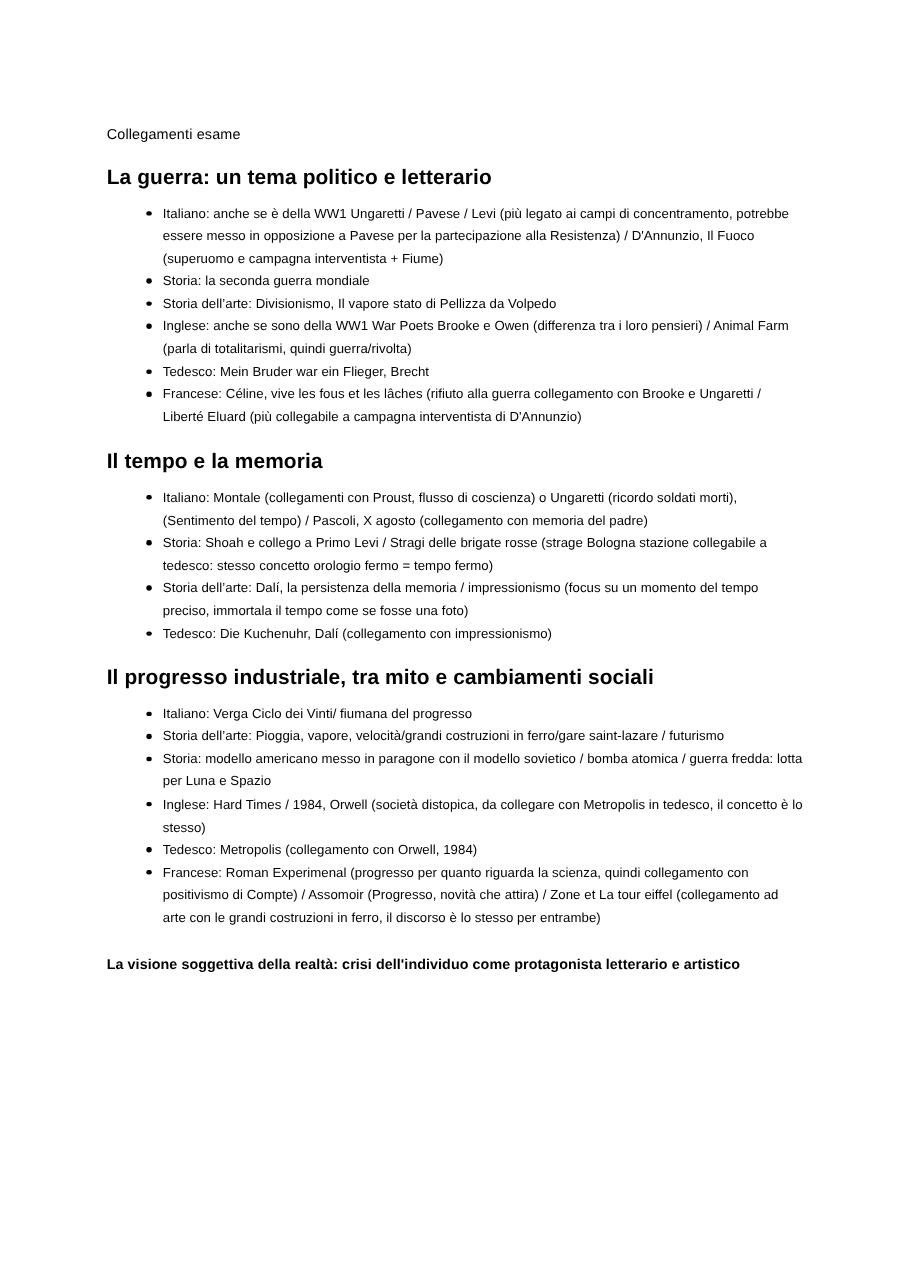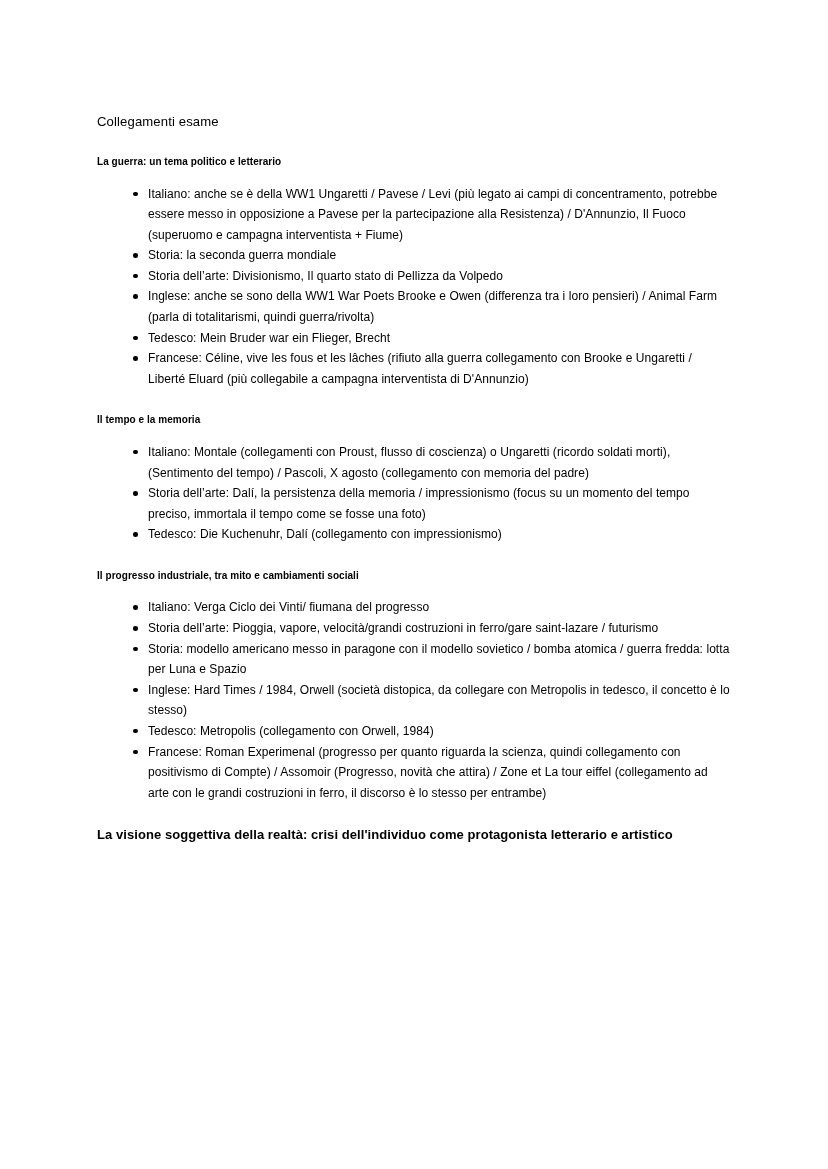--- a/index.html
+++ b/index.html
@@ -28,21 +28,21 @@
     font-size: 13.1px;
     line-height: 19px;
     font-weight: 400;
     margin: 0 0 0 0;
     letter-spacing: 0.01em;
   }
   .section {
     margin: 0;
   }
   .section-heading {
-    font-size: 10px;
+    font-size: 19px;
     line-height: 19.5px;
     font-weight: 700;
     margin: 21px 0 0 0;
     letter-spacing: 0.005em;
     max-width: 625px;
   }
   .bullet-list {
     list-style: none;
     margin: 12px 0 0 0;
     padding: 0;
@@ -90,31 +90,32 @@
 
 <div class="page">
 
   <p class="doc-title">Collegamenti esame</p>
 
   <div class="section">
     <h2 class="section-heading">La guerra: un tema politico e letterario</h2>
     <ul class="bullet-list">
       <li class="bullet-item"><span class="marker"></span><span>Italiano: anche se è della WW1 Ungaretti / Pavese / Levi (più legato ai campi di concentramento, potrebbe essere messo in opposizione a Pavese per la partecipazione alla Resistenza) / D'Annunzio, Il Fuoco (superuomo e campagna interventista + Fiume)</span></li>
       <li class="bullet-item"><span class="marker"></span><span>Storia: la seconda guerra mondiale</span></li>
-      <li class="bullet-item"><span class="marker"></span><span>Storia dell’arte: Divisionismo, Il quarto stato di Pellizza da Volpedo</span></li>
+      <li class="bullet-item"><span class="marker"></span><span>Storia dell’arte: Divisionismo, Il vapore stato di Pellizza da Volpedo</span></li>
       <li class="bullet-item"><span class="marker"></span><span>Inglese: anche se sono della WW1 War Poets Brooke e Owen (differenza tra i loro pensieri) / Animal Farm (parla di totalitarismi, quindi guerra/rivolta)</span></li>
       <li class="bullet-item"><span class="marker"></span><span>Tedesco: Mein Bruder war ein Flieger, Brecht</span></li>
       <li class="bullet-item"><span class="marker"></span><span>Francese: Céline, vive les fous et les lâches (rifiuto alla guerra collegamento con Brooke e Ungaretti / Liberté Eluard (più collegabile a campagna interventista di D'Annunzio)</span></li>
     </ul>
   </div>
 
   <div class="section">
     <h2 class="section-heading">Il tempo e la memoria</h2>
     <ul class="bullet-list">
       <li class="bullet-item"><span class="marker"></span><span>Italiano: Montale (collegamenti con Proust, flusso di coscienza) o Ungaretti (ricordo soldati morti), (Sentimento del tempo) / Pascoli, X agosto (collegamento con memoria del padre)</span></li>
+      <li class="bullet-item"><span class="marker"></span><span>Storia: Shoah e collego a Primo Levi / Stragi delle brigate rosse (strage Bologna stazione collegabile a tedesco: stesso concetto orologio fermo = tempo fermo)</span></li>
       <li class="bullet-item"><span class="marker"></span><span>Storia dell’arte: Dalí, la persistenza della memoria / impressionismo (focus su un momento del tempo preciso, immortala il tempo come se fosse una foto)</span></li>
       <li class="bullet-item"><span class="marker"></span><span>Tedesco: Die Kuchenuhr, Dalí (collegamento con impressionismo)</span></li>
     </ul>
   </div>
 
   <div class="section">
     <h2 class="section-heading">Il progresso industriale, tra mito e cambiamenti sociali</h2>
     <ul class="bullet-list">
       <li class="bullet-item"><span class="marker"></span><span>Italiano: Verga Ciclo dei Vinti/ fiumana del progresso</span></li>
       <li class="bullet-item"><span class="marker"></span><span>Storia dell’arte: Pioggia, vapore, velocità/grandi costruzioni in ferro/gare saint-lazare / futurismo</span></li>

